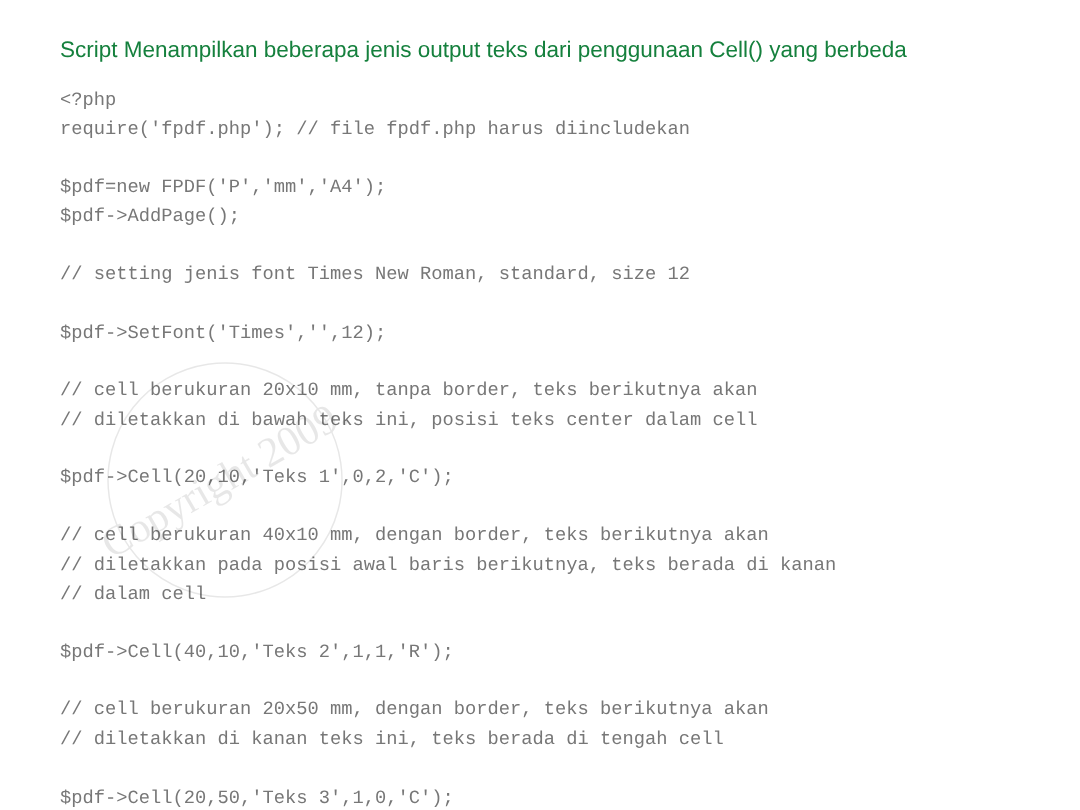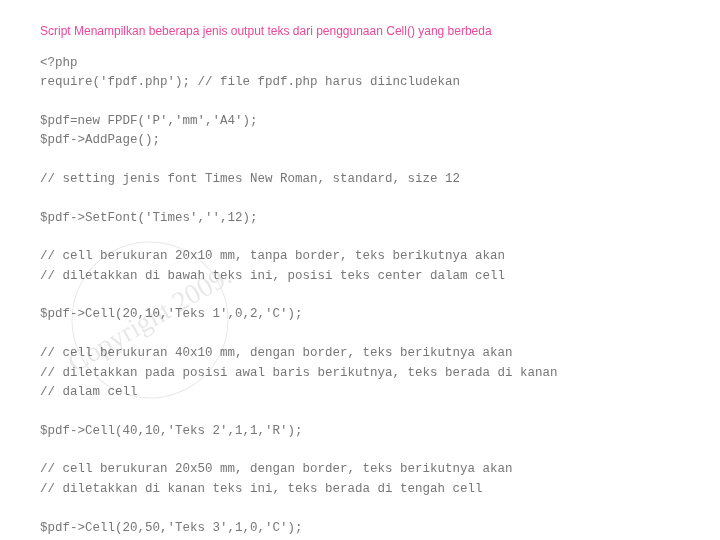--- a/index.html
+++ b/index.html
@@ -1,19 +1,19 @@
 <!DOCTYPE html>
 <html><head>
 <meta charset="utf-8">
 <style>
   * { margin: 0; padding: 0; box-sizing: border-box; }
   html, body { width: 720px; height: 540px; background: #ffffff; font-family: Arial, Helvetica, sans-serif; position: relative; overflow: hidden; }
   .slide { width: 720px; height: 540px; position: relative; padding: 24px 40px 20px 40px; background: #ffffff; }
   .title { font-size: 38px; font-weight: 700; text-align: center; letter-spacing: 0.5px; color: #1a1a1a; margin-bottom: 14px; margin-left: 180px; }
-  .subtitle { font-size: 12px; color: #ec4899; line-height: 1.3; margin-bottom: 14px; }
+  .subtitle { font-size: 15px; color: #15803d; line-height: 1.3; margin-bottom: 14px; }
   .code { font-family: "Courier New", Courier, monospace; font-size: 12.5px; line-height: 1.55; color: #777; white-space: pre; }
   .watermark { position: absolute; left: 40px; top: 210px; width: 220px; height: 220px; pointer-events: none; opacity: 0.09; }
   .watermark svg { width: 100%; height: 100%; }
 </style>
 </head>
 <body>
 
 <div class="slide">
 
   <div class="watermark">

